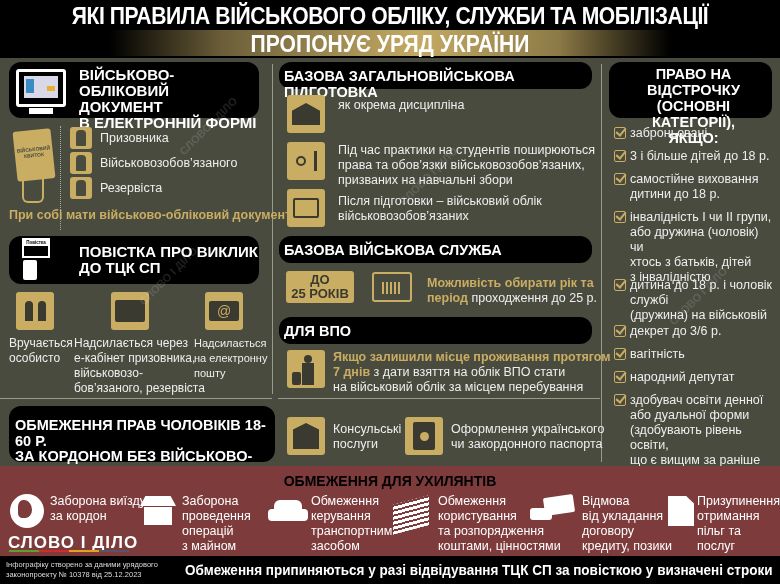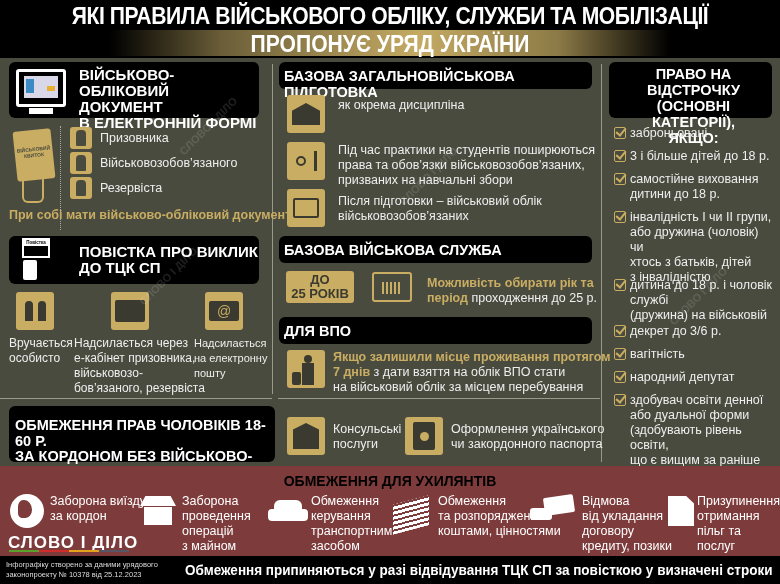--- a/index.html
+++ b/index.html
@@ -7,21 +7,21 @@
   body { font-family: "Liberation Sans", sans-serif; color: #fff; position: relative; }
 
   .header { position: absolute; left: 0; top: 0; width: 780px; height: 58px; background: #000; }
   .title { position: absolute; top: 2px; left: 0; width: 780px; text-align: center; font-size: 24px; font-weight: bold; letter-spacing: -0.5px; color: #fff; transform: scaleX(0.88); transform-origin: center; }
   .subtitle-bar { position: absolute; top: 30px; left: 110px; width: 560px; height: 26px;
     background: linear-gradient(90deg, rgba(0,0,0,0) 0%, #6b5e38 20%, #c4aa63 55%, #8c7a47 80%, rgba(0,0,0,0) 100%); }
   .subtitle { position: absolute; top: 30px; left: 0; width: 780px; text-align: center; font-size: 24px; font-weight: bold; color: #fff; transform: scaleX(0.88); }
 
   .panel-bg { position: absolute; top: 58px; left: 0; width: 780px; height: 408px; background: #4a4b3f; }
 
-  .blackbox { position: absolute; background: #000; border-radius: 6px; color: #fff; font-weight: bold; }
+  .blackbox { position: absolute; background: #000; border-radius: 12px; color: #fff; font-weight: bold; }
   .gold { color: #c9ad62; }
   .goldbg { background: #c9ad62; }
 
   .vline { position: absolute; width: 1px; background: #9a9a8a; }
   .vdots { position: absolute; width: 0; border-left: 1px dotted #aaa; }
 
   .txt { position: absolute; font-size: 12.5px; line-height: 15px; color: #eee; }
   .icon-box { position: absolute; background: #c9ad62; border-radius: 3px; display: flex; align-items: center; justify-content: center; }
 
   .deferral-item { position: absolute; left: 614px; font-size: 12.5px; line-height: 15px; color: #eee; width: 160px; }
@@ -315,20 +315,21 @@
 <div class="rb-text" style="left:311px;top:494px;">
   <div>Обмеження</div>
   <div>керування</div>
   <div>транспортним</div>
   <div>засобом</div>
 </div>
 
 <div style="position:absolute;left:393px;top:500px;width:36px;height:30px;background:repeating-linear-gradient(0deg,#fff 0 3px,#7d3b3b 3px 5px);transform:skewY(-15deg);"></div>
 <div class="rb-text" style="left:438px;top:494px;">
   <div>Обмеження</div>
+  <div>користування</div>
   <div>та розпорядження</div>
   <div>коштами, цінностями</div>
 </div>
 
 <div style="position:absolute;left:530px;top:496px;width:44px;height:26px;">
   <div style="position:absolute;left:14px;top:0;width:30px;height:18px;background:#fff;border-radius:2px;transform:rotate(-8deg);"></div>
   <div style="position:absolute;left:0;top:12px;width:22px;height:12px;background:#fff;border-radius:3px;"></div>
 </div>
 <div class="rb-text" style="left:582px;top:494px;">
   <div>Відмова</div>

